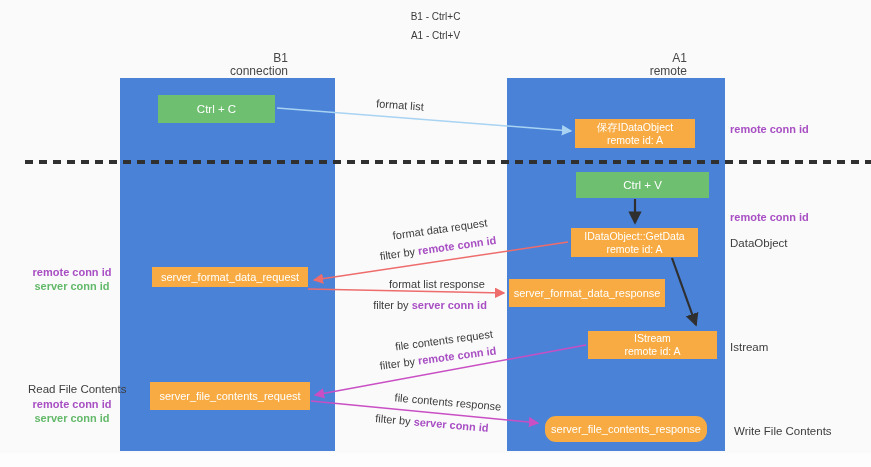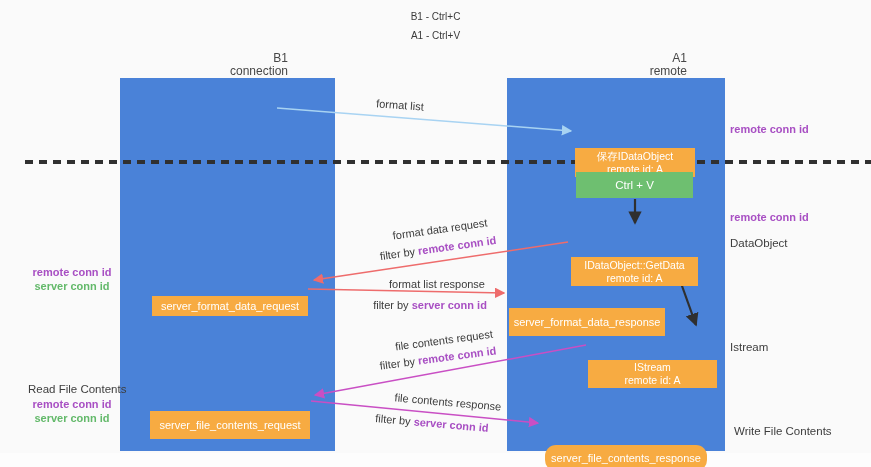--- a/index.html
+++ b/index.html
@@ -25,24 +25,24 @@
   #dash{position:absolute;left:25px;top:160px;width:846px;height:4px;
         background:repeating-linear-gradient(90deg,var(--dash) 0 8px,transparent 8px 14px);}
 
   
   #bottom-strip{position:absolute;left:0;top:453px;width:871px;height:14px;background:#fdfdfd;}
 
   
   .box{position:absolute;display:flex;flex-direction:column;align-items:center;
        justify-content:center;color:#fff;font-size:11px;line-height:13px;text-align:center;}
   .green{background:var(--green-box);}
-  .orange{background:var(--orange-box);margin-top:29px;}
+  .orange{background:var(--orange-box);}
   #box-ctrl-c{left:158px;top:95px;width:117px;height:28px;font-size:11.5px;}
   #box-save{left:575px;top:119px;width:120px;height:29px;font-size:10.5px;}
-  #box-ctrl-v{left:576px;top:172px;width:117px;height:26px;font-size:11.5px;}
+  #box-ctrl-v{left:576px;top:172px;width:133px;height:26px;font-size:11.5px;}
   #box-getdata{left:571px;top:228px;width:127px;height:29px;font-size:10.5px;}
   #box-format-req{left:152px;top:267px;width:156px;height:20px;}
   #box-format-resp{left:509px;top:279px;width:156px;height:28px;}
   #box-istream{left:588px;top:331px;width:129px;height:28px;font-size:10.5px;}
   #box-file-req{left:150px;top:382px;width:160px;height:28px;}
   #box-file-resp{left:545px;top:416px;width:162px;height:26px;border-radius:11px;}
 
   
   .lbl{position:absolute;font-size:11px;color:#3b3b3b;white-space:nowrap;}
   .ctr{transform:translate(-50%,-50%);}
@@ -127,20 +127,23 @@
     </defs>
     <line class="st-blue" x1="277" y1="108" x2="571" y2="131" marker-end="url(#mb)"></line>
     <line class="st-blk" x1="635" y1="199" x2="635" y2="223" marker-end="url(#mk)"></line>
     <line class="st-blk" x1="672" y1="258" x2="696" y2="325" marker-end="url(#mk)"></line>
     <line class="st-red" x1="568" y1="242" x2="314" y2="280" marker-end="url(#mr)"></line>
     <line class="st-red" x1="308" y1="289" x2="504" y2="293" marker-end="url(#mr)"></line>
     <line class="st-mag" x1="586" y1="345" x2="315" y2="395" marker-end="url(#mm)"></line>
     <line class="st-mag" x1="311" y1="401" x2="538" y2="423" marker-end="url(#mm)"></line>
   </svg>
 
+  <div class="box green" id="box-ctrl-c">
+    <div>Ctrl + C</div>
+  </div>
   <div class="box orange" id="box-save">
     <div>保存IDataObject</div>
     <div>remote id: A</div>
   </div>
   <div class="box green" id="box-ctrl-v">
     <div>Ctrl + V</div>
   </div>
   <div class="box orange" id="box-getdata">
     <div>IDataObject::GetData</div>
     <div>remote id: A</div>

